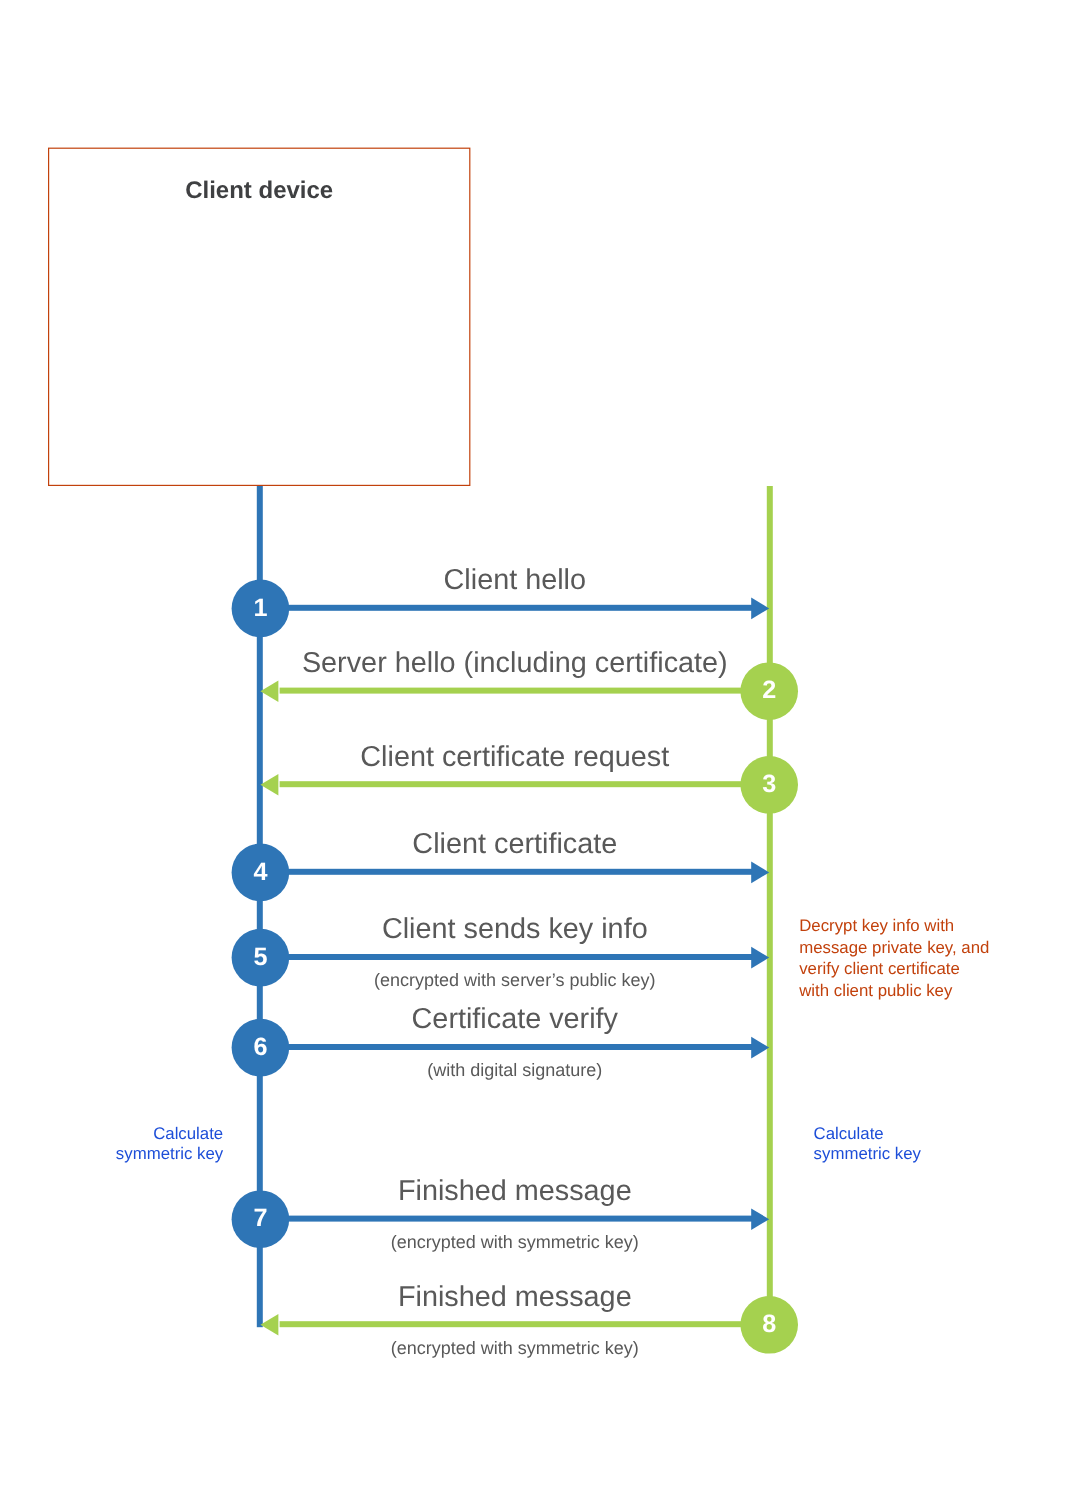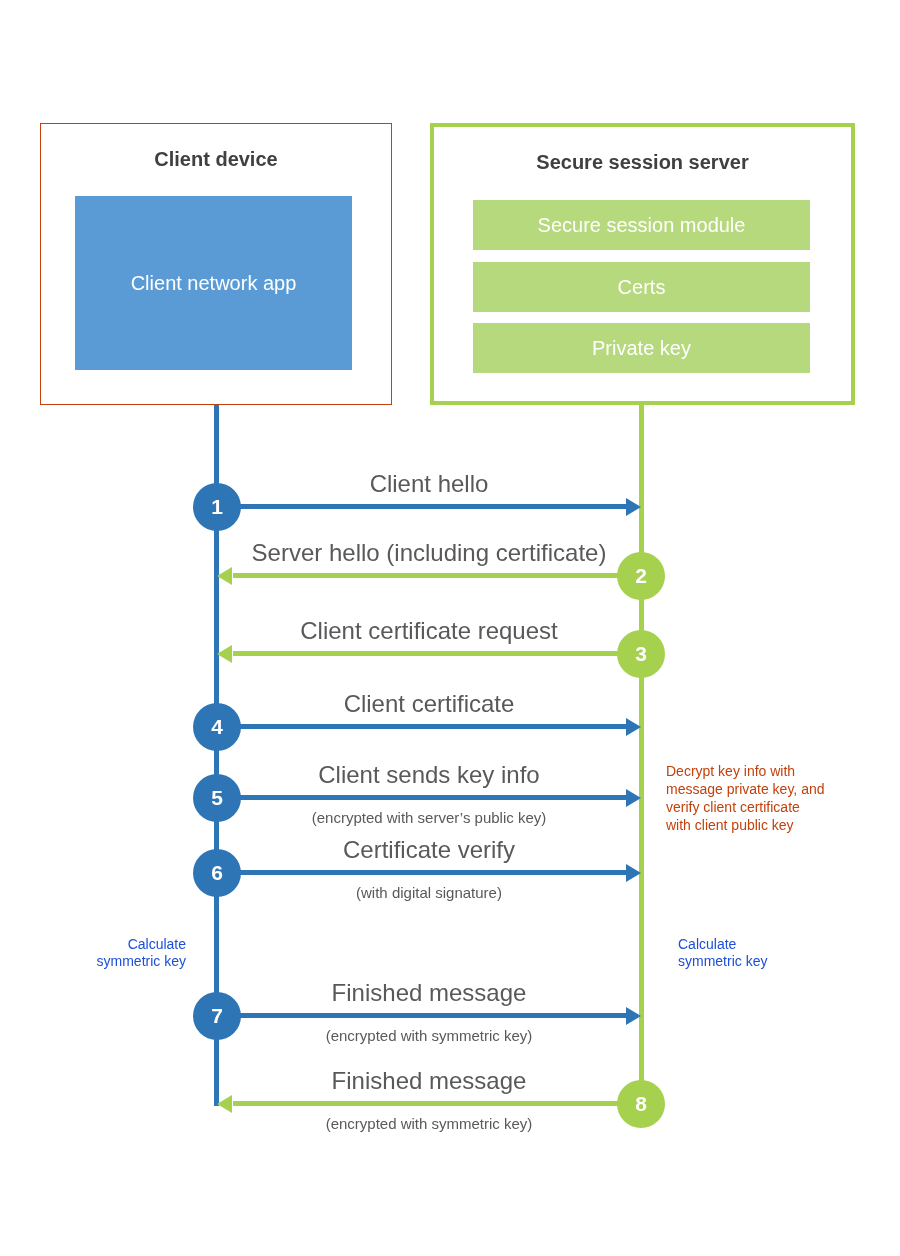--- a/index.html
+++ b/index.html
@@ -85,31 +85,22 @@
   .calc-right { left: 678px; text-align: left; }
 </style>
 </head>
 <body>
 
 <div class="canvas">
 
 
   <div class="actor-box client-box">
     <div class="box-title">Client device</div>
-    <div class="client-app">
-      <span>Client network app</span>
-    </div>
   </div>
 
-  <div class="actor-box server-box">
-    <div class="box-title">Secure session server</div>
-    <div class="server-module mod0">Secure session module</div>
-    <div class="server-module mod1">Certs</div>
-    <div class="server-module mod2">Private key</div>
-  </div>
 
   <div class="lifeline client-lifeline"></div>
   <div class="lifeline server-lifeline"></div>
 
   <div class="step s1">
     <div class="shaft right-shaft"></div>
     <div class="head head-right"></div>
     <div class="num-circle circle-left">1</div>
     <div class="msg-label">Client hello</div>
   </div>

